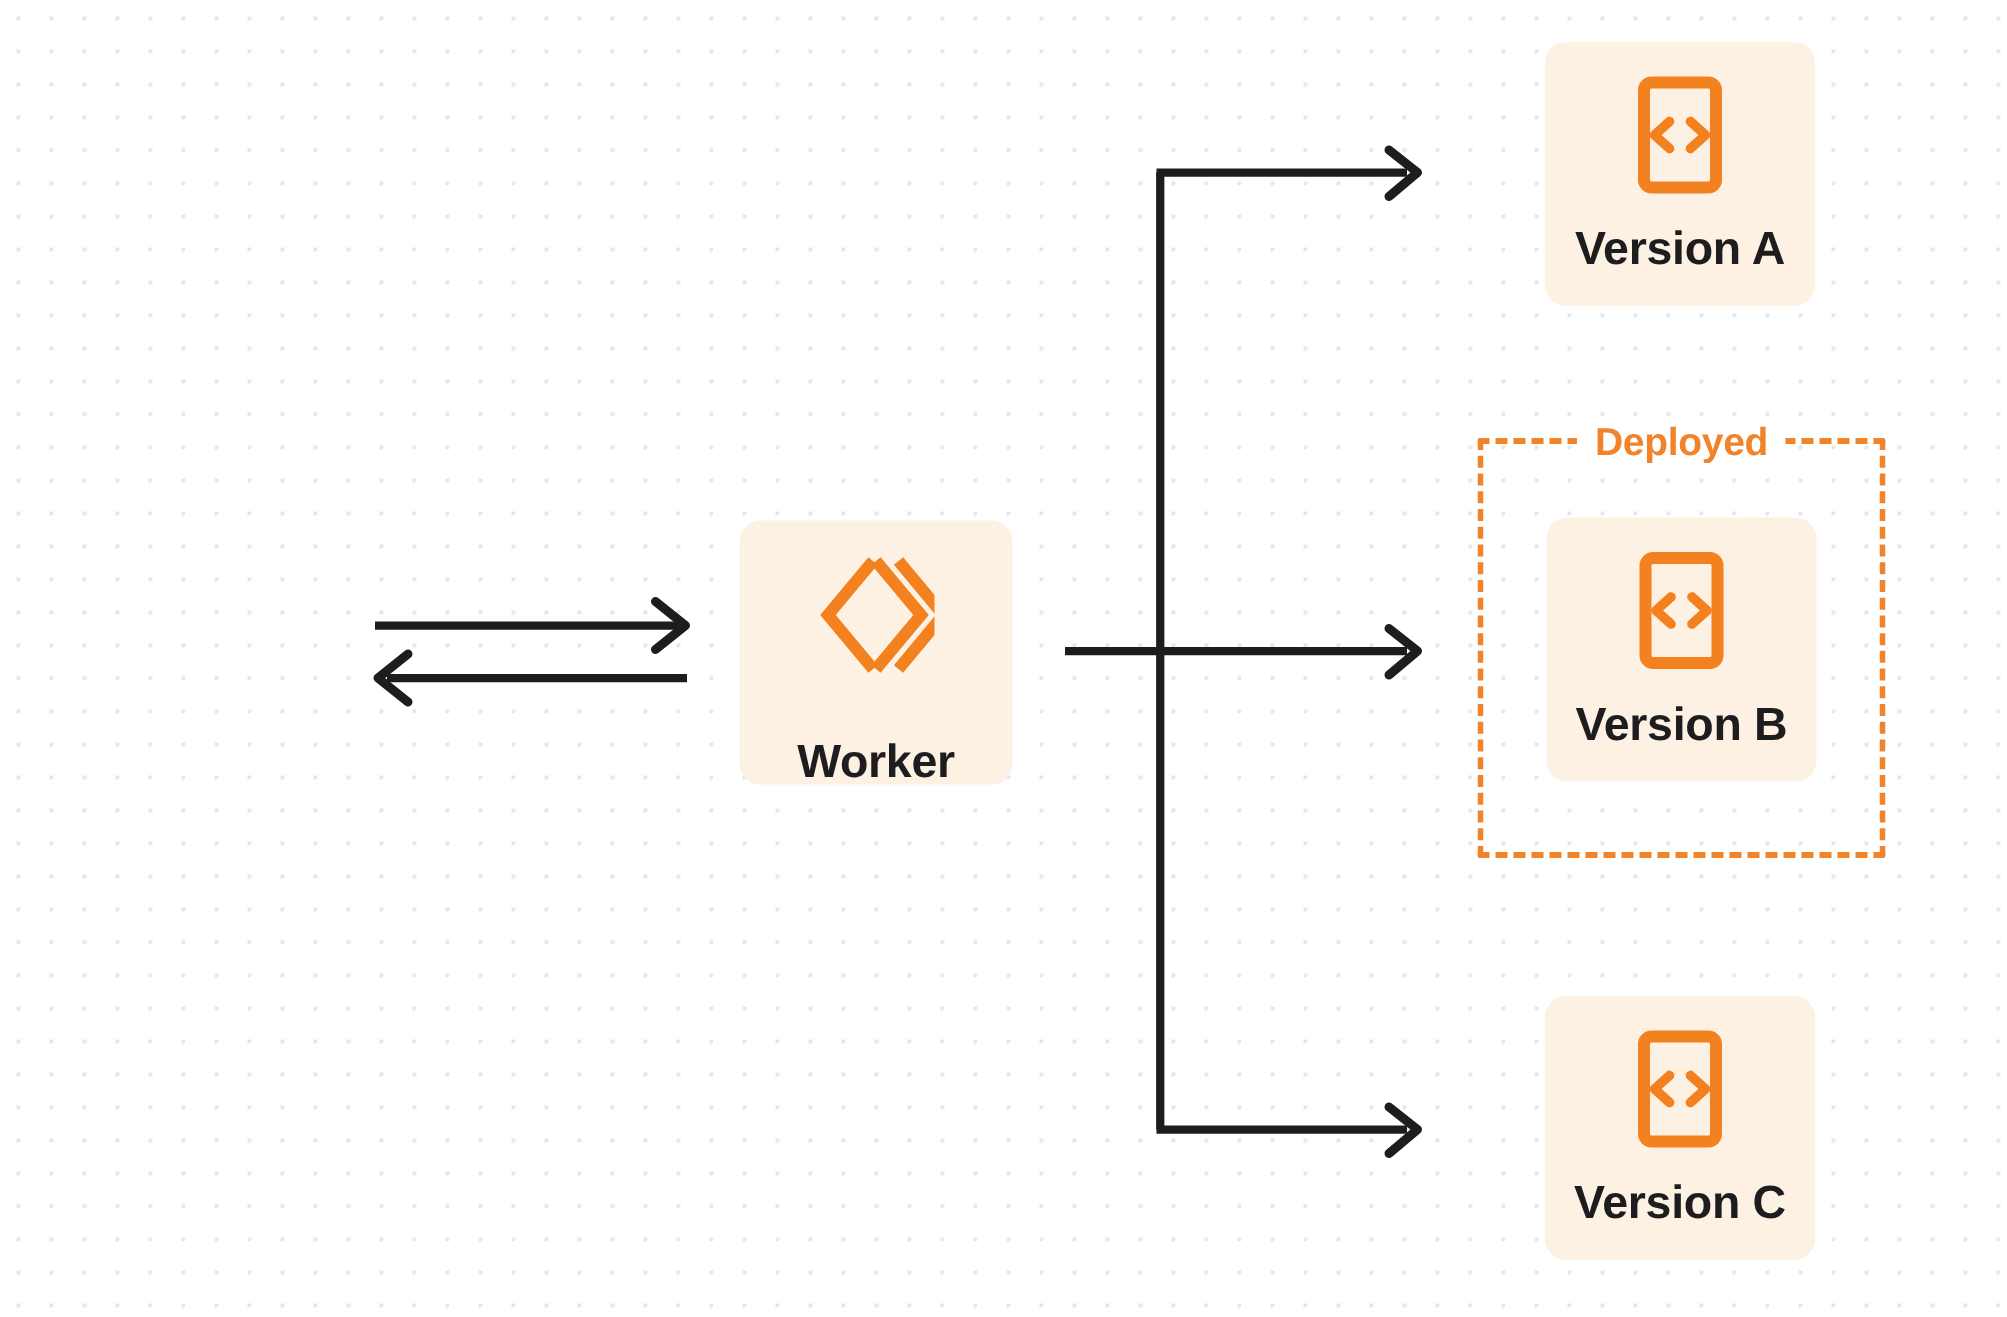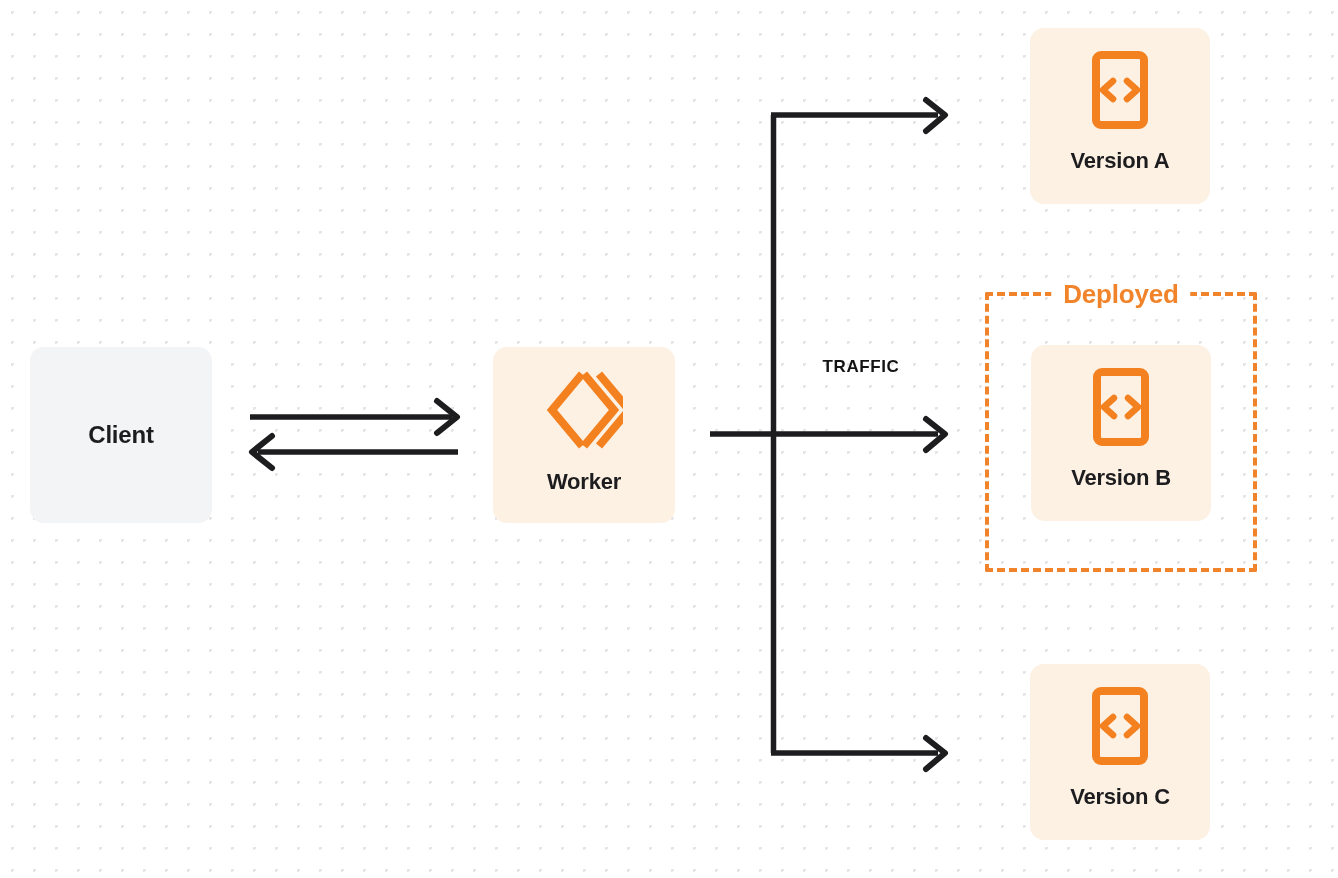--- a/index.html
+++ b/index.html
@@ -53,39 +53,39 @@
     border-radius: 14px;
   }
 
   .node-worker {
     left: 493px;
     top: 347px;
     width: 182px;
     height: 176px;
     background: #fdf1e3;
     border-radius: 14px;
-    justify-content: flex-start;
+    justify-content: space-between;
     padding-top: 22px;
   }
 
   .node-version {
     width: 180px;
     height: 176px;
     background: #fdf1e3;
     border-radius: 14px;
     justify-content: flex-start;
     padding-top: 22px;
   }
 
   .node-version-a { left: 1030px; top: 28px; }
   .node-version-b { left: 1031px; top: 345px; }
   .node-version-c { left: 1030px; top: 664px; }
 
   .node-label {
-    font-size: 22px;
+    font-size: 31px;
     font-weight: 700;
     color: #1d1d1f;
     letter-spacing: -0.2px;
     line-height: 1;
   }
 
   .node-client .node-label {
     font-size: 24px;
   }
 
@@ -171,26 +171,22 @@
 
       <line x1="771" y1="434" x2="938" y2="434" stroke="#1d1d1f" stroke-width="5.5" stroke-linecap="butt"></line>
       <polyline points="926,419 945,434 926,450" fill="none" stroke="#1d1d1f" stroke-width="6" stroke-linecap="round" stroke-linejoin="round"></polyline>
 
       <line x1="771" y1="753" x2="938" y2="753" stroke="#1d1d1f" stroke-width="5.5" stroke-linecap="butt"></line>
       <polyline points="926,738 945,753 926,769" fill="none" stroke="#1d1d1f" stroke-width="6" stroke-linecap="round" stroke-linejoin="round"></polyline>
     </g>
   </svg>
 
   <div class="traffic-label">
-    <span class="line2">TRAFFIC</span>
-  </div>
-
-  <div class="node node-client">
-    <div class="node-label">Client</div>
-  </div>
+  </div>
+
 
   <div class="node node-worker">
     <div class="icon-wrap">
       <svg width="78" height="82" viewBox="0 0 78 82" aria-hidden="true">
 
         <polyline points="37,5 7,41 37,77" fill="none" stroke="#f48120" stroke-width="8" stroke-linecap="butt" stroke-linejoin="miter"></polyline>
 
         <polyline points="39,5 69,41 39,77" fill="none" stroke="#f48120" stroke-width="8" stroke-linecap="butt" stroke-linejoin="miter"></polyline>
 
         <polyline points="54,5 84,41 54,77" fill="none" stroke="#f48120" stroke-width="8" stroke-linecap="butt" stroke-linejoin="miter"></polyline>

